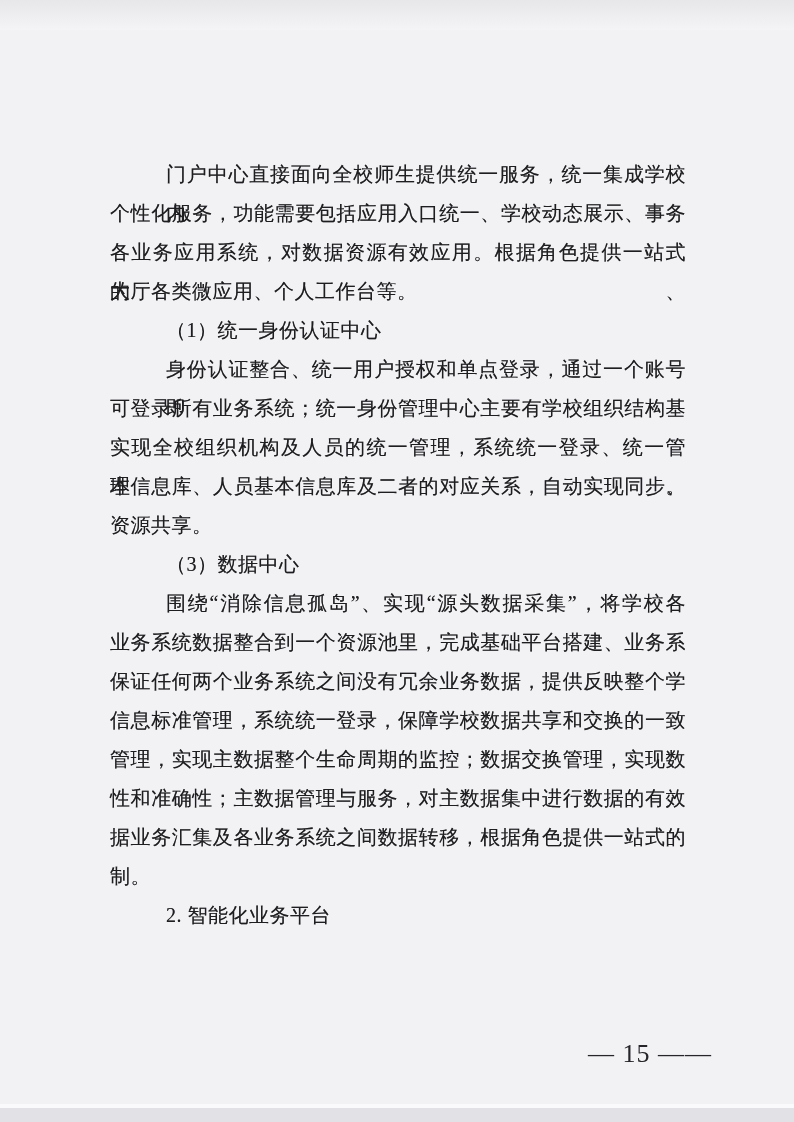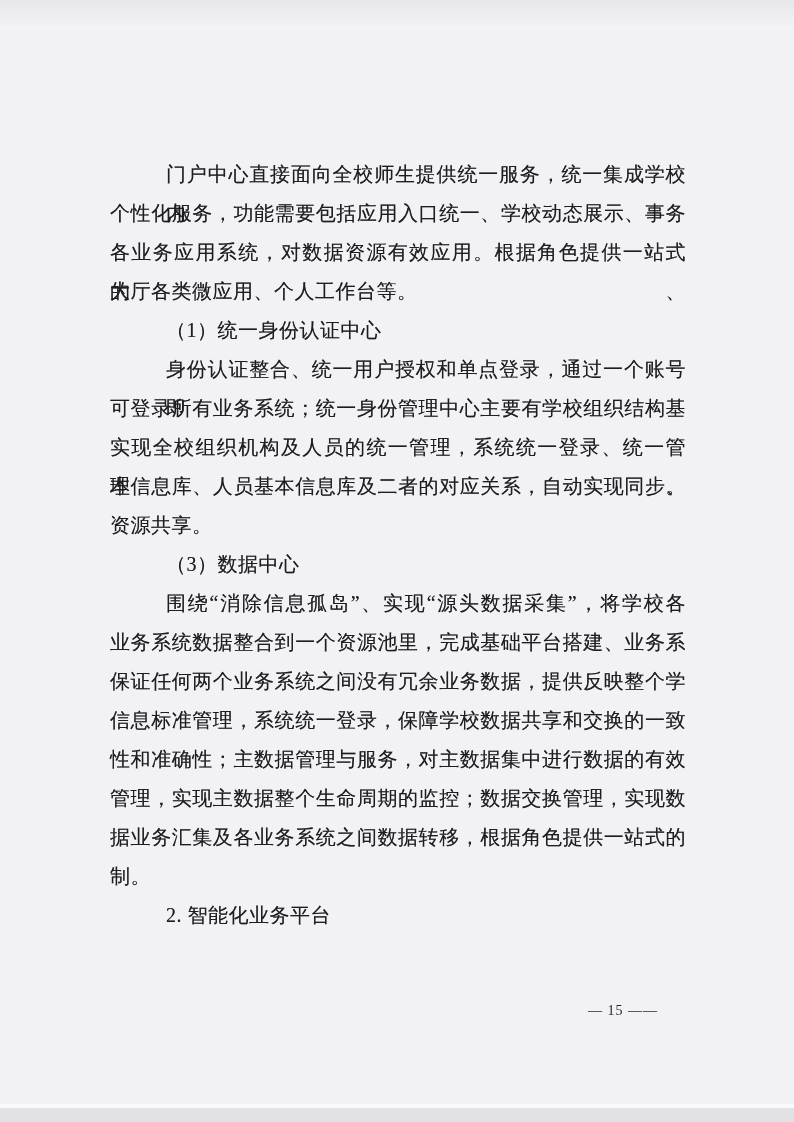--- a/index.html
+++ b/index.html
@@ -52,22 +52,22 @@
     white-space: normal;
     text-align: justify;
     text-align-last: justify;
   }
   .line.ind {
     padding-left: 56px;
   }
   .page-footer {
     position: absolute;
     left: 588px;
-    top: 999px;
-    font-size: 14px;
+    top: 1042px;
+    font-size: 26px;
     line-height: 24px;
     color: #26262a;
     letter-spacing: 1px;
     white-space: nowrap;
   }
 </style>
 </head>
 <body>
 
 <div class="scan-edge-top"></div>
@@ -81,22 +81,22 @@
   <div class="line ind j">身份认证整合、统一用户授权和单点登录，通过一个账号即</div>
   <div class="line j">可登录所有业务系统；统一身份管理中心主要有学校组织结构基</div>
   <div class="line j">实现全校组织机构及人员的统一管理，系统统一登录、统一管理、</div>
   <div class="line j">本信息库、人员基本信息库及二者的对应关系，自动实现同步。</div>
   <div class="line">资源共享。</div>
   <div class="line ind">（3）数据中心</div>
   <div class="line ind j">围绕“消除信息孤岛”、实现“源头数据采集”，将学校各</div>
   <div class="line j">业务系统数据整合到一个资源池里，完成基础平台搭建、业务系</div>
   <div class="line j">保证任何两个业务系统之间没有冗余业务数据，提供反映整个学</div>
   <div class="line j">信息标准管理，系统统一登录，保障学校数据共享和交换的一致</div>
+  <div class="line j">管理，实现主数据整个生命周期的监控；数据交换管理，实现数</div>
   <div class="line j">性和准确性；主数据管理与服务，对主数据集中进行数据的有效</div>
-  <div class="line j">管理，实现主数据整个生命周期的监控；数据交换管理，实现数</div>
   <div class="line j">据业务汇集及各业务系统之间数据转移，根据角色提供一站式的</div>
   <div class="line">制。</div>
   <div class="line ind">2. 智能化业务平台</div>
 </div>
 
 <div class="page-footer">— 15 ——</div>
 
 <div class="scan-edge-bottom-highlight"></div>
 <div class="scan-edge-bottom"></div>
 

